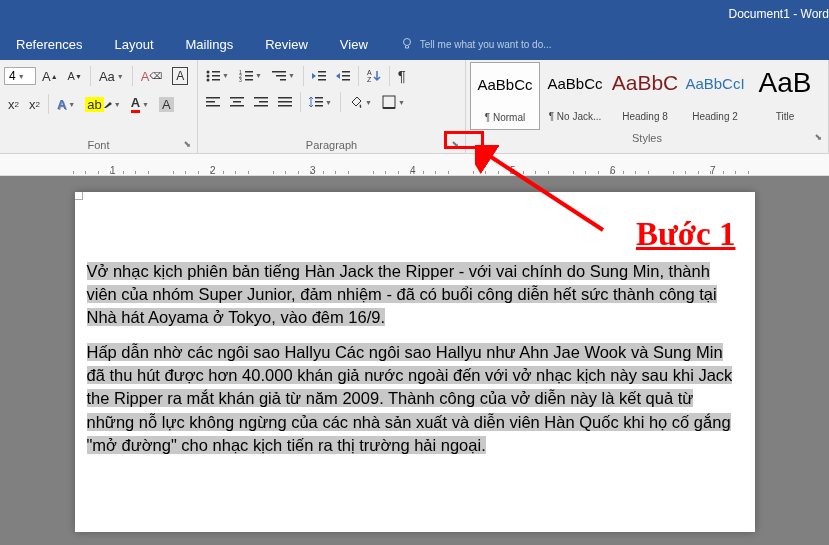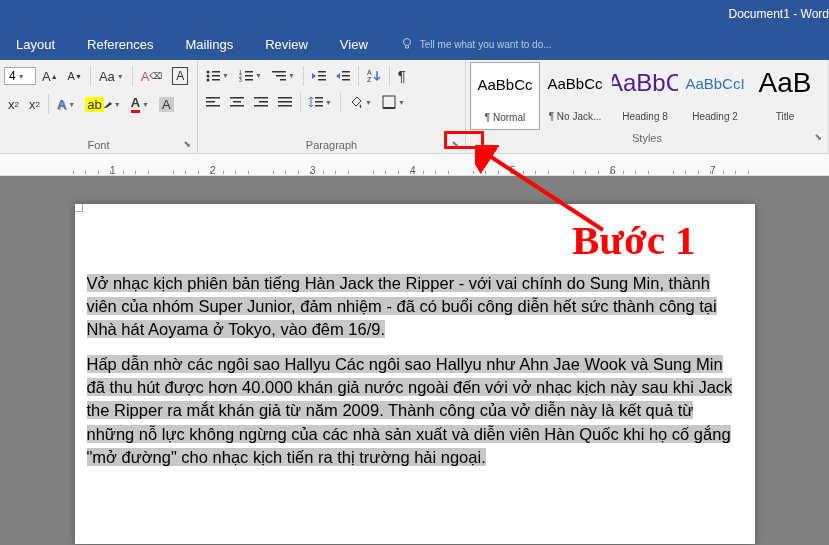--- a/index.html
+++ b/index.html
@@ -27,41 +27,41 @@
     .styles-group { display: flex; }
     .style-item { width: 70px; padding: 6px 2px; text-align: center; cursor: pointer; }
     .style-item.sel { border: 1px solid #a5a5a5; background: #fdfdfd; }
     .style-preview { font-size: 15px; height: 30px; display: flex; align-items: center; justify-content: center; overflow: hidden; }
     .style-name { font-size: 10px; color: #444; margin-top: 13px; white-space: nowrap; }
     
     .ruler-area { background: #f9f9f9; display: flex; height: 22px; align-items: center; border-bottom: 1px solid #ddd; position: relative; }
     .ruler { flex: 1; position: relative; font-size: 9px; color: #555; }
     .ruler-tick { position: absolute; font-size: 10px; }
     
-    .doc-area { background: #808080; padding: 28px 12px; height: 369px; position: relative; }
+    .doc-area { background: #808080; padding: 16px 12px; height: 369px; position: relative; }
     .page { background: white; margin: 0 auto; width: 680px; height: 340px; box-shadow: 0 0 8px rgba(0,0,0,0.3); padding: 68px 8px 0 8px; position: relative; }
     .text-block { font-family: 'Times New Roman', serif; font-size: 16.5px; line-height: 1.4; margin-bottom: 12px; }
     .text-block span { background: #c8c8c8; }
     
     .anno-box { position: absolute; border: 3px solid #ff0000; left: 444px; top: 131px; width: 40px; height: 18px; z-index: 10; }
     .anno-arrow { position: absolute; left: 475px; top: 145px; z-index: 10; }
-    .anno-text { position: absolute; left: 572px; top: 216px; color: #ff0000; font-family: 'Times New Roman', serif; font-size: 41px; font-weight: bold; z-index: 10; }
+    .anno-text { position: absolute; left: 636px; top: 216px; color: #ff0000; font-family: 'Times New Roman', serif; font-size: 33px; font-weight: bold; z-index: 10; text-decoration: underline; }
 
     .char-border { border: 1px solid #444; padding: 0 3px; font-size: 12px; display: inline-flex; align-items: center; height: 18px; }
   </style>
 </head>
 <body>
 
 <div class="title-bar">
   <span>Document1 - Word</span>
 </div>
 
 <div class="ribbon-tabs">
+  <div class="tab">References</div>
   <div class="tab">Layout</div>
-  <div class="tab">References</div>
   <div class="tab">Mailings</div>
   <div class="tab">Review</div>
   <div class="tab">View</div>
   <div class="tell-me">
     <svg width="14" height="14" viewBox="0 0 14 14">
         <circle cx="7" cy="5" r="3.5" fill="none" stroke="#b8cce4" stroke-width="1"></circle>
         <path d="M5.5 9 L5.5 11 L8.5 11 L8.5 9" fill="none" stroke="#b8cce4" stroke-width="1"></path>
       </svg>
     <span>Tell me what you want to do...</span>
   </div>
@@ -248,21 +248,21 @@
     <div class="styles-group" id="styles-container">
         <div class="style-item sel">
           <div class="style-preview" style="color:#000;font-size:15px">AaBbCc</div>
           <div class="style-name">¶ Normal</div>
         </div>
         <div class="style-item">
           <div class="style-preview" style="color:#000;font-size:15px">AaBbCc</div>
           <div class="style-name">¶ No Jack...</div>
         </div>
         <div class="style-item">
-          <div class="style-preview" style="color:#4c1d95;font-size:24px">AaBbC</div>
+          <div class="style-preview" style="color:#7f1d1d;font-size:21px">AaBbC</div>
           <div class="style-name">Heading 8</div>
         </div>
         <div class="style-item">
           <div class="style-preview" style="color:#2e74b5;font-size:15px">AaBbCcI</div>
           <div class="style-name">Heading 2</div>
         </div>
         <div class="style-item">
           <div class="style-preview" style="color:#000;font-size:28px">AaB</div>
           <div class="style-name">Title</div>
         </div>

